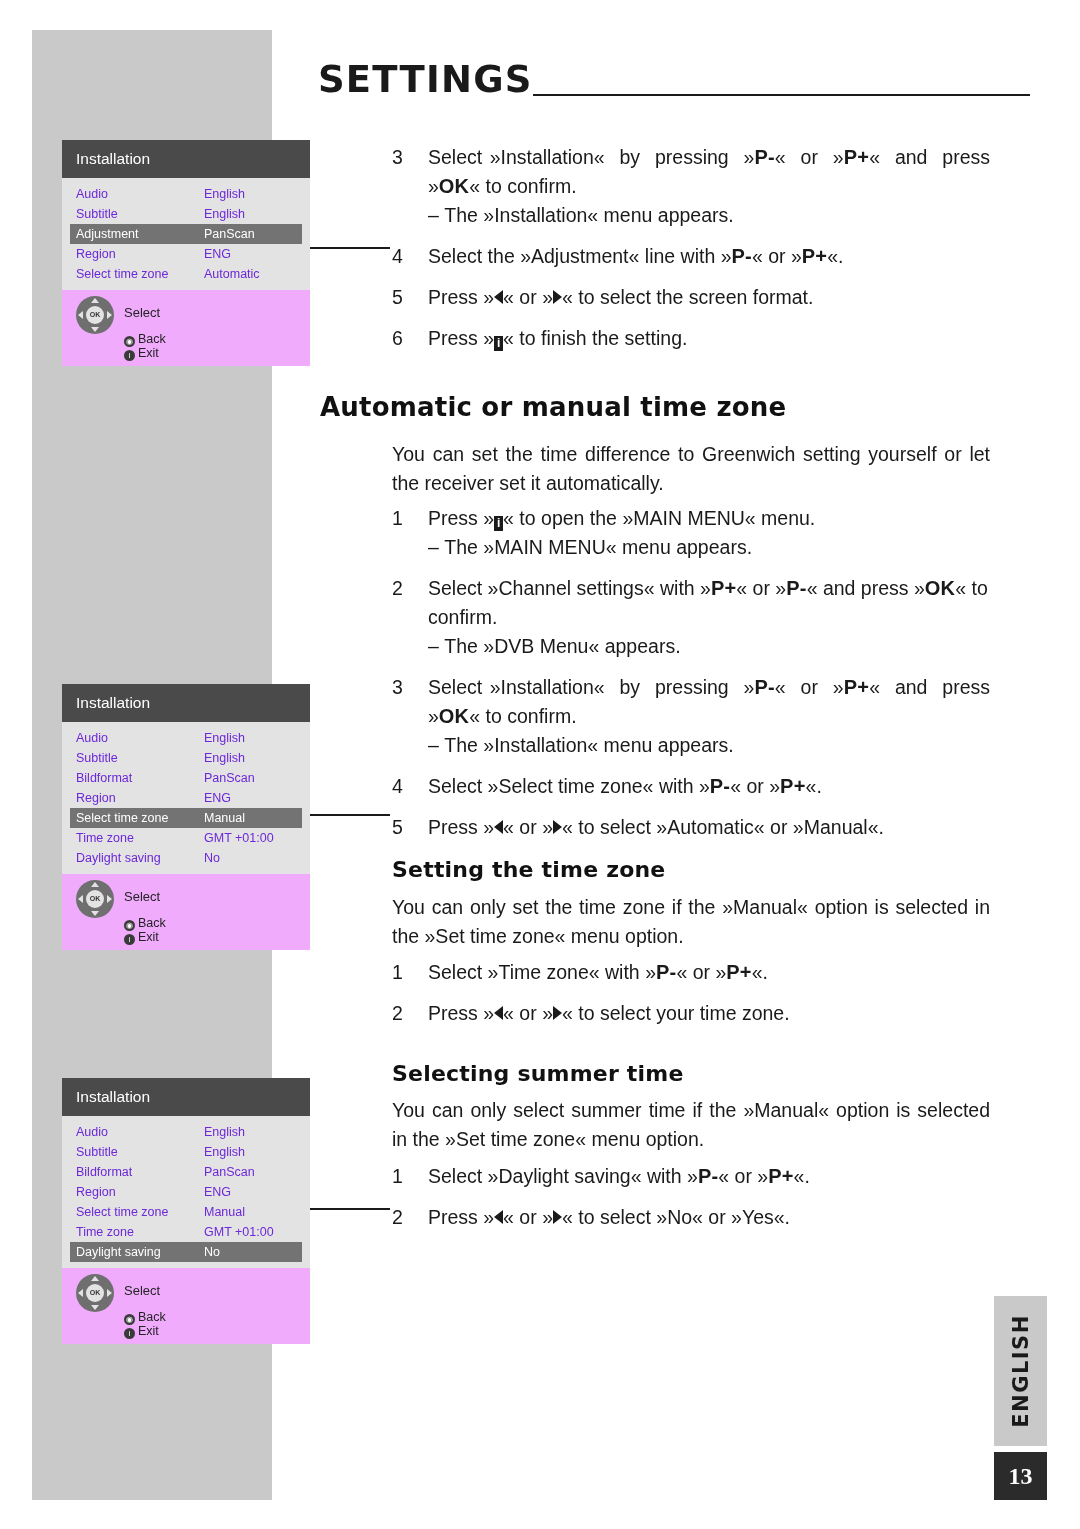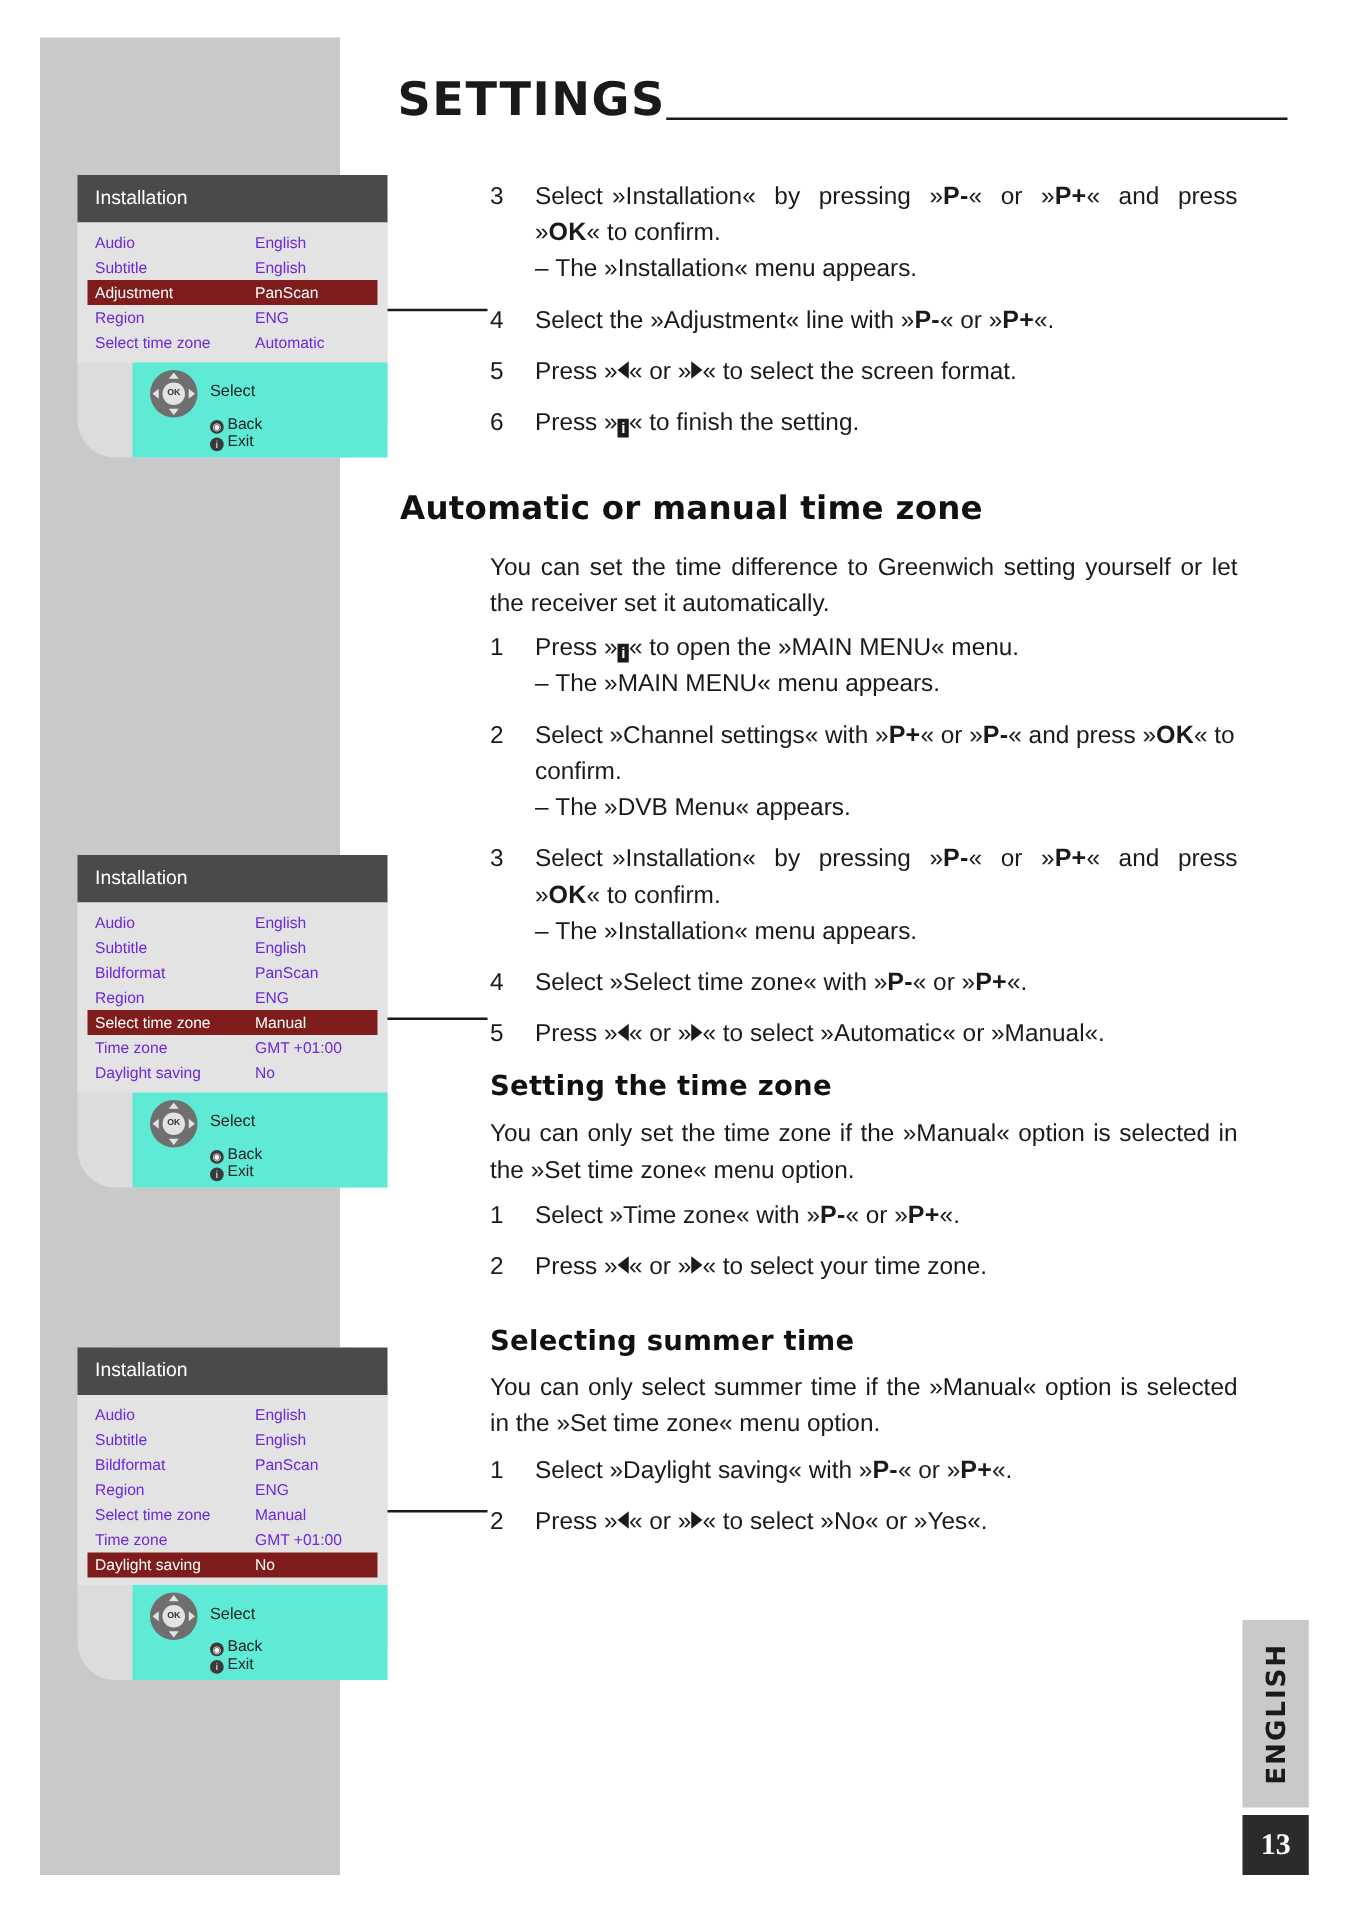--- a/index.html
+++ b/index.html
@@ -119,21 +119,20 @@
   }
 
   
   .osd {
     position: absolute;
     width: 248px;
     background: #dcdcdc;
     color: #1a1a1a;
     font-size: 12.5px;
     box-shadow: 0 0 0 0 transparent;
-    border-radius: 30px;
   }
   .osd-title {
     background: #4a4a4a;
     color: #ffffff;
     font-size: 15.5px;
     padding: 9px 0 9px 14px;
     height: 20px;
     line-height: 20px;
   }
   .osd-rows {
@@ -144,29 +143,28 @@
     display: flex;
     height: 17px;
     line-height: 17px;
     padding: 1.5px 6px;
     font-size: 12.5px;
     color: #6d28d9;
   }
   .osd-row .lab { width: 128px; }
   .osd-row .val { flex: 1; }
   .osd-row.sel {
-    background: #7f1d1d;
+    background: #737373;
     color: #ffffff;
   }
   .osd-foot {
-    background: #5eead4;
+    background: #f0abfc;
     padding: 4px 0 10px 0;
     position: relative;
     height: 62px;
-    margin-left: 44px;
   }
   .navpad {
     position: absolute;
     left: 14px;
     top: 6px;
     width: 38px;
     height: 38px;
   }
   .navpad .ring {
     position: absolute;

